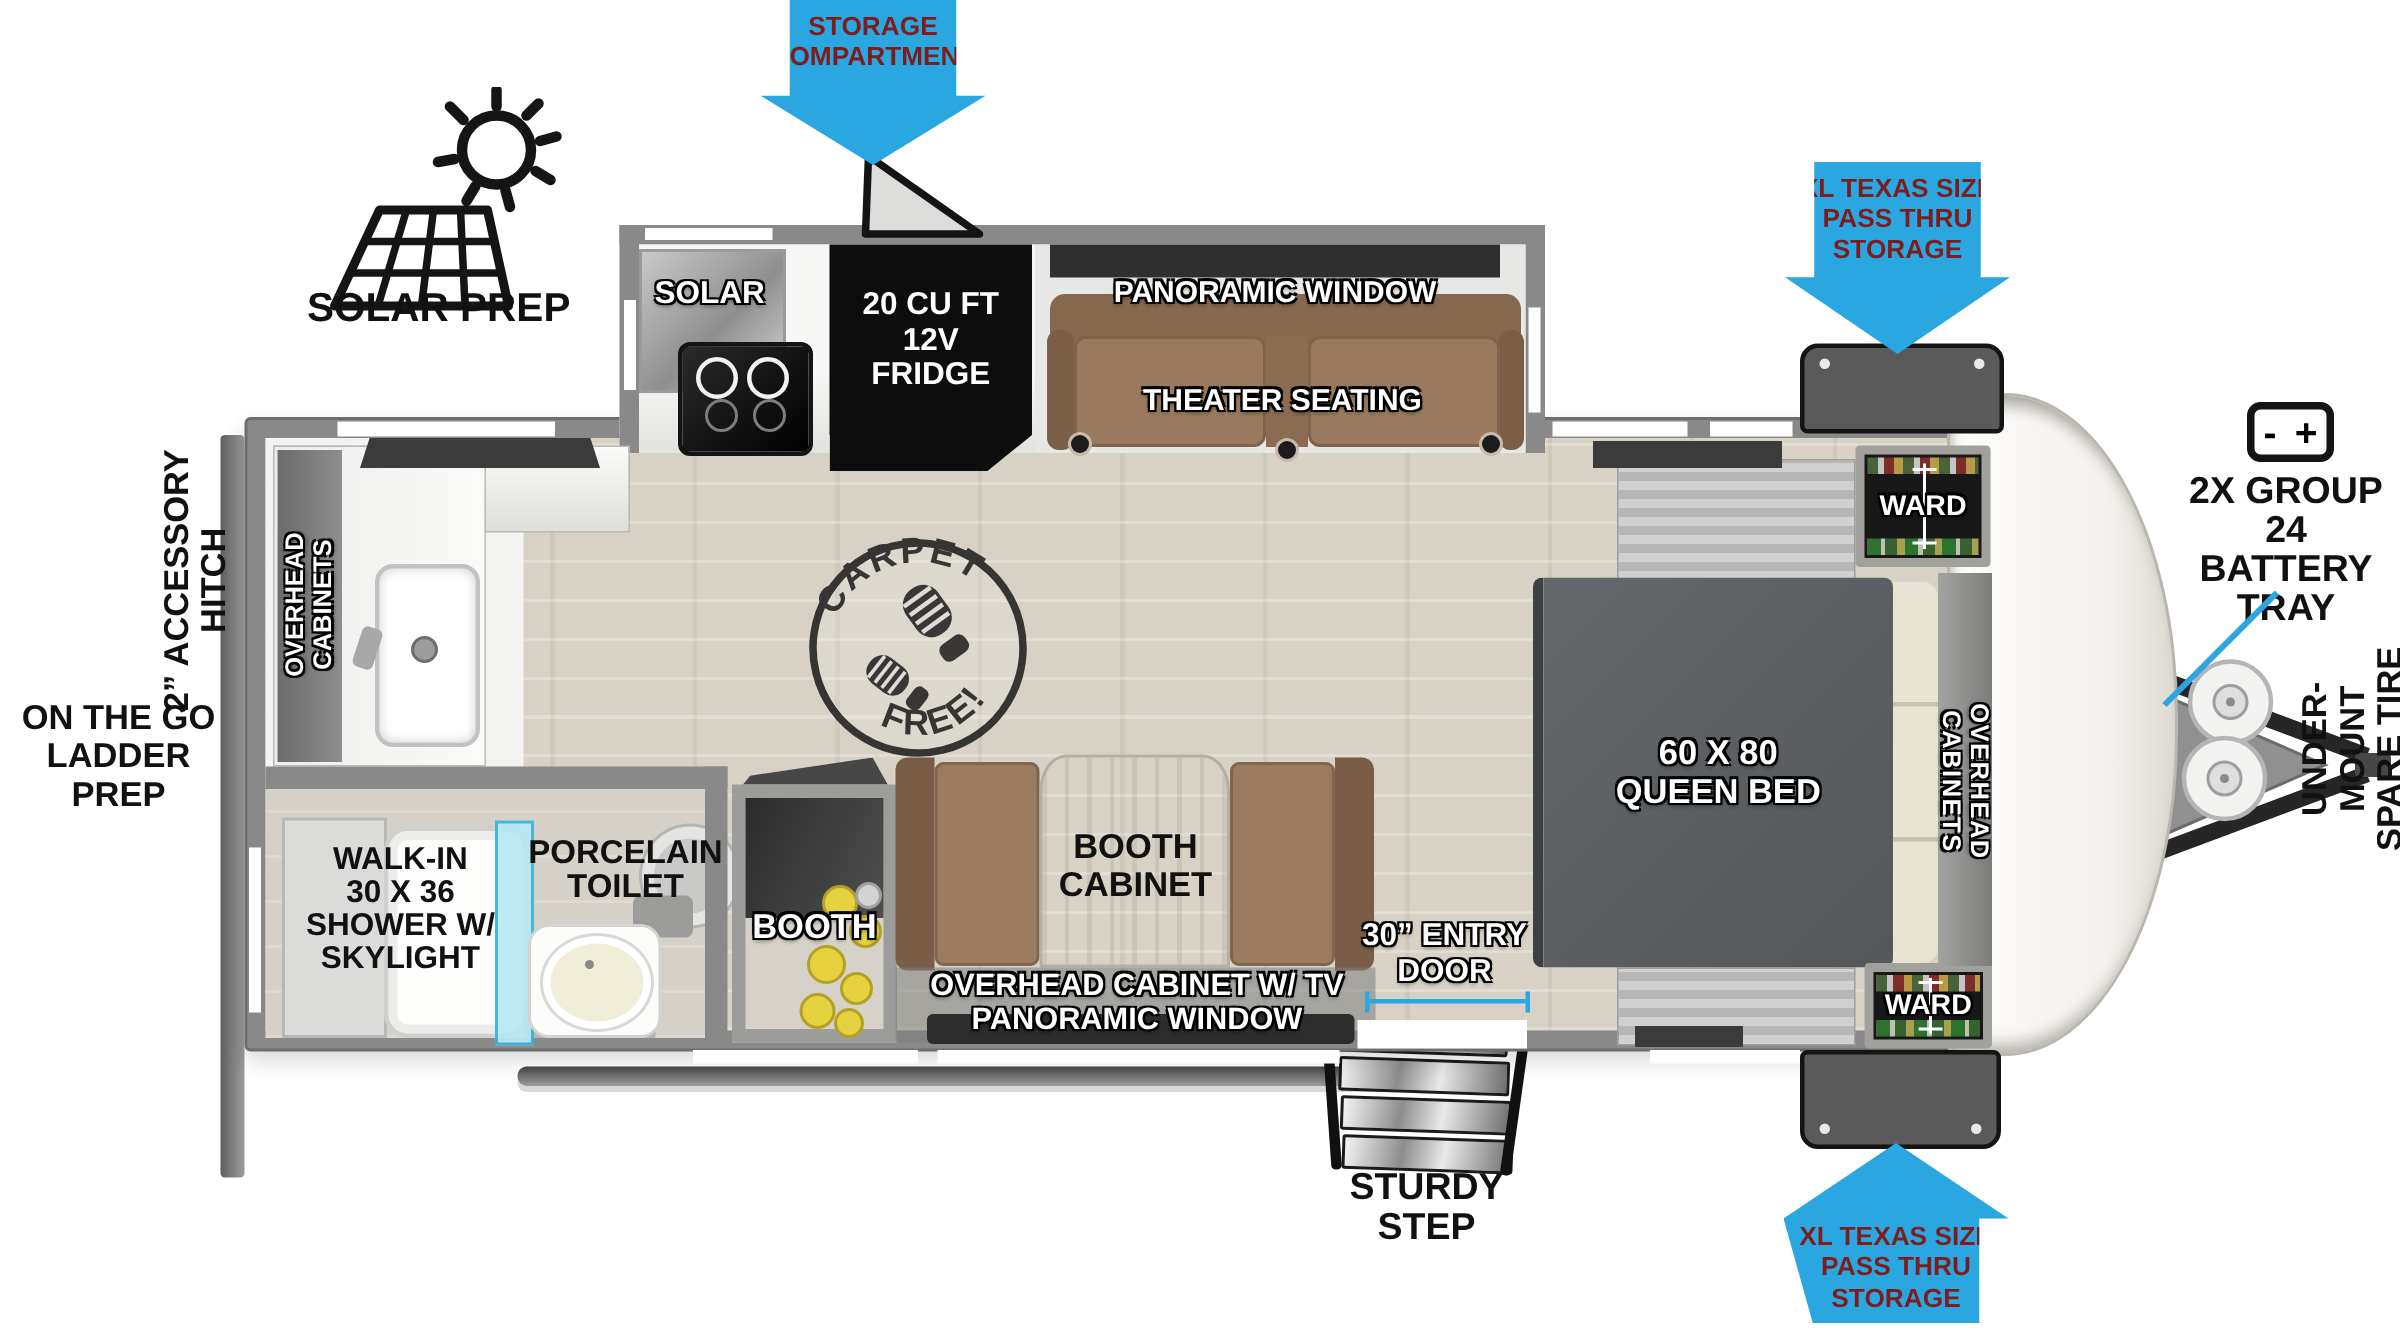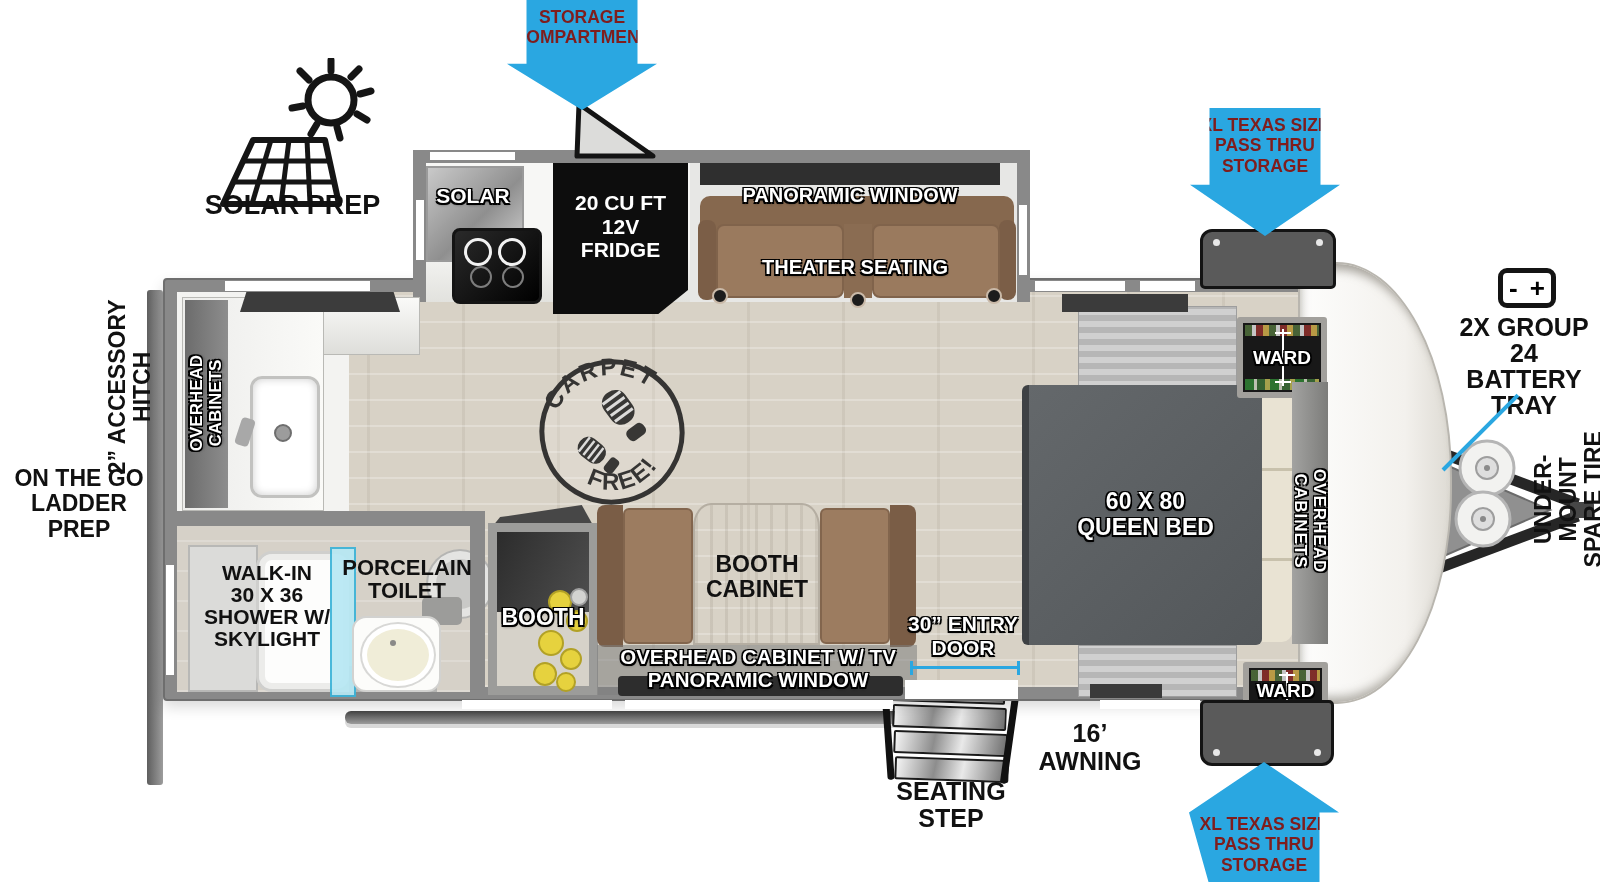--- a/index.html
+++ b/index.html
@@ -14,21 +14,21 @@
     white-space:pre-line;font-weight:bold;}
   .arrow-down{clip-path:polygon(13% 0,87% 0,87% 58%,100% 58%,50% 100%,0 58%,13% 58%);
     padding-top:7px;font-size:17.5px;line-height:1.16;}
   .arrow-up{clip-path:polygon(50% 0,100% 42%,87% 42%,87% 100%,13% 100%,0 42%);
     display:flex;align-items:flex-end;justify-content:center;padding-bottom:7px;
     font-size:17.5px;line-height:1.16;box-sizing:border-box;}
   .wall{background:#898989;}
   .slot{position:absolute;background:#fff;z-index:6;}
   .dslot{position:absolute;background:#3b3b3b;z-index:6;}
   .ward{position:absolute;background:#181818;border:6px solid #a2a09c;border-radius:3px;
-    z-index:6;display:flex;align-items:center;justify-content:center;box-sizing:border-box;margin-top:20px;}
+    z-index:6;display:flex;align-items:center;justify-content:center;box-sizing:border-box;}
   .ward::before{content:"";position:absolute;left:2px;right:2px;top:2px;height:11px;
     background:repeating-linear-gradient(90deg,#4d6b3a 0 7px,#d8d8d8 7px 11px,#8a2f2b 11px 18px,#caa84a 18px 24px);opacity:.9;}
   .ward::after{content:"";position:absolute;left:2px;right:2px;bottom:2px;height:11px;
     background:repeating-linear-gradient(90deg,#2e7d32 0 9px,#cfd4c2 9px 12px,#3a6b35 12px 20px,#b5b052 20px 25px);opacity:.9;}
   .rod{position:absolute;left:50%;top:8%;bottom:8%;width:2px;background:#fff;z-index:1;}
   .rod::before,.rod::after{content:"";position:absolute;left:-7px;width:16px;height:2px;background:#fff;}
   .rod::before{top:6%;} .rod::after{bottom:6%;}
   .wardtxt{position:relative;z-index:2;font-size:19px;}
   .burner{position:absolute;border-radius:50%;}
   .tread{width:110px;height:19px;margin-bottom:3px;border:2px solid #1b1b1b;border-radius:2px;
@@ -158,21 +158,21 @@
 SKYLIGHT</div>
 
   <div class="abs" style="left:428px;top:551px;width:48px;height:50px;z-index:4;border-radius:50%;background:#c9c9c7;
        border:8px solid #e4e4e2;box-shadow:0 0 0 2px #b5b5b3;"></div>
   <div class="abs" style="left:422px;top:597px;width:40px;height:28px;z-index:4;background:#9c9c9a;border-radius:5px;"></div>
   <div class="abs" style="left:349px;top:666px;width:88px;height:26px;z-index:4;background:#b4b4b2;"></div>
   <div class="abs" style="left:352px;top:616px;width:85px;height:72px;z-index:5;background:#fcfcfa;border:2px solid #d2d2d0;border-radius:14px;"></div>
   <div class="abs" style="left:362px;top:624px;width:62px;height:52px;z-index:6;border-radius:50%;background:#f0edd8;
        border:5px solid #fff;box-shadow:0 0 0 2px #d8d8d6;"></div>
   <div class="abs" style="left:390px;top:640px;width:6px;height:6px;z-index:7;border-radius:50%;background:#8a8a88;"></div>
-  <div class="lbl" style="left:338px;top:556px;width:138px;font-size:22px;line-height:1.05;z-index:8;">PORCELAIN
+  <div class="lbl" style="left:348px;top:556px;width:138px;font-size:22px;line-height:1.05;z-index:8;">PORCELAIN
 TOILET</div>
 
   <div class="abs" style="left:492px;top:505px;width:102px;height:22px;z-index:4;background:#474747;
        clip-path:polygon(0 100%,100% 100%,88% 0,8% 55%);"></div>
   <div class="abs" style="left:488px;top:523px;width:110px;height:172px;z-index:4;box-sizing:border-box;
        border:9px solid #9c9c9a;background:#d6d2c9;">
     <div style="position:absolute;left:0;top:0;right:0;height:52%;background:linear-gradient(115deg,#2c2c2c,#4f4f4f);"></div>
   </div>
   <div class="can" style="left:548px;top:590px;width:20px;height:20px;"></div>
   <div class="can" style="left:566px;top:610px;width:18px;height:18px;"></div>
@@ -327,22 +327,21 @@
   <div class="abs" style="left:1443px;top:468px;width:106px;height:4px;z-index:8;background:#2aa7e1;
        transform:rotate(-45deg);transform-origin:left center;"></div>
 
   <div class="lbl" style="left:1482px;top:462px;width:172px;font-size:23px;transform:rotate(-90deg);line-height:1.08;">UNDER-MOUNT
 SPARE TIRE</div>
   <div class="lbl" style="left:42px;top:362px;width:176px;font-size:23px;transform:rotate(-90deg);line-height:1.08;">2” ACCESSORY
 HITCH</div>
   <div class="lbl" style="left:0px;top:466px;width:158px;font-size:23px;line-height:1.1;">ON THE GO
 LADDER PREP</div>
 
-  <div class="lbl" style="left:1020px;top:719px;width:140px;font-size:25px;">16’ AWNING</div>
-  <div class="lbl" style="left:896px;top:778px;width:110px;font-size:25px;line-height:1.06;">SEATING
+  <div class="lbl" style="left:896px;top:778px;width:110px;font-size:25px;line-height:1.06;">STURDY
 STEP</div>
 
   <div class="arrow arrow-down" style="left:507px;top:0px;width:150px;height:103px;">STORAGE
 COMPARTMENT</div>
   <div class="arrow arrow-down" style="left:1190px;top:108px;width:150px;height:121px;clip-path:polygon(13% 0,87% 0,87% 60%,100% 60%,50% 100%,0 60%,13% 60%);">XL TEXAS SIZE
 PASS THRU
 STORAGE</div>
   <div class="arrow arrow-up" style="left:1189px;top:762px;width:150px;height:120px;">XL TEXAS SIZE
 PASS THRU
 STORAGE</div>

